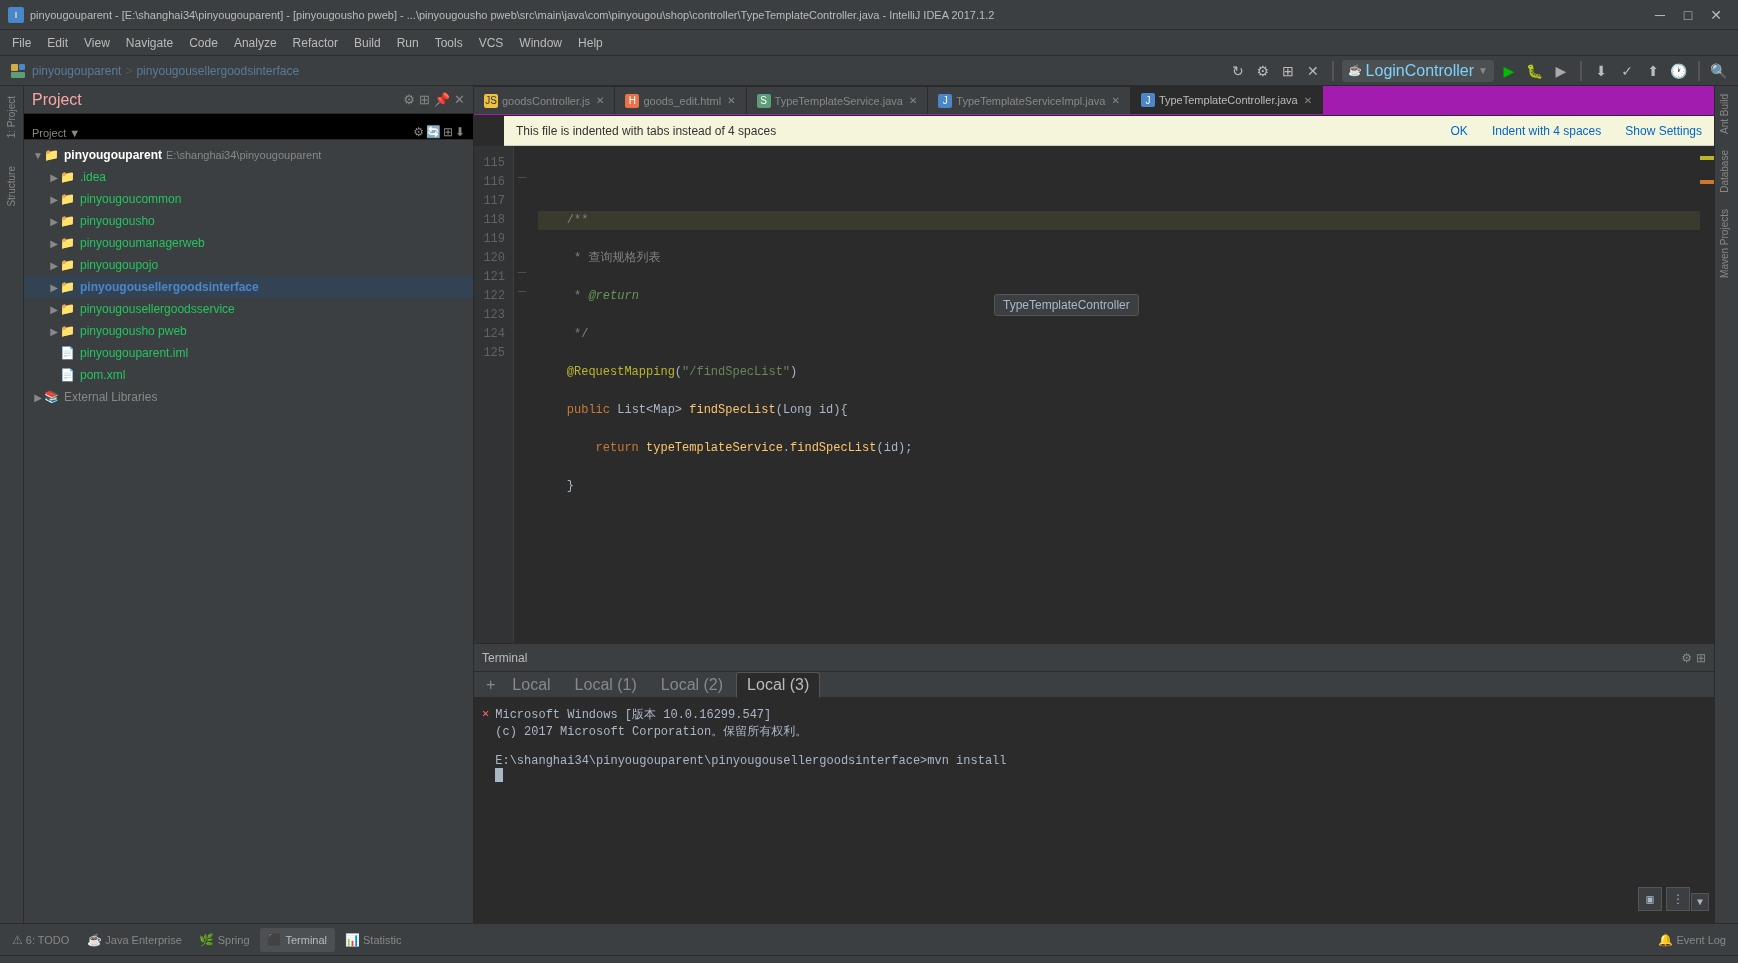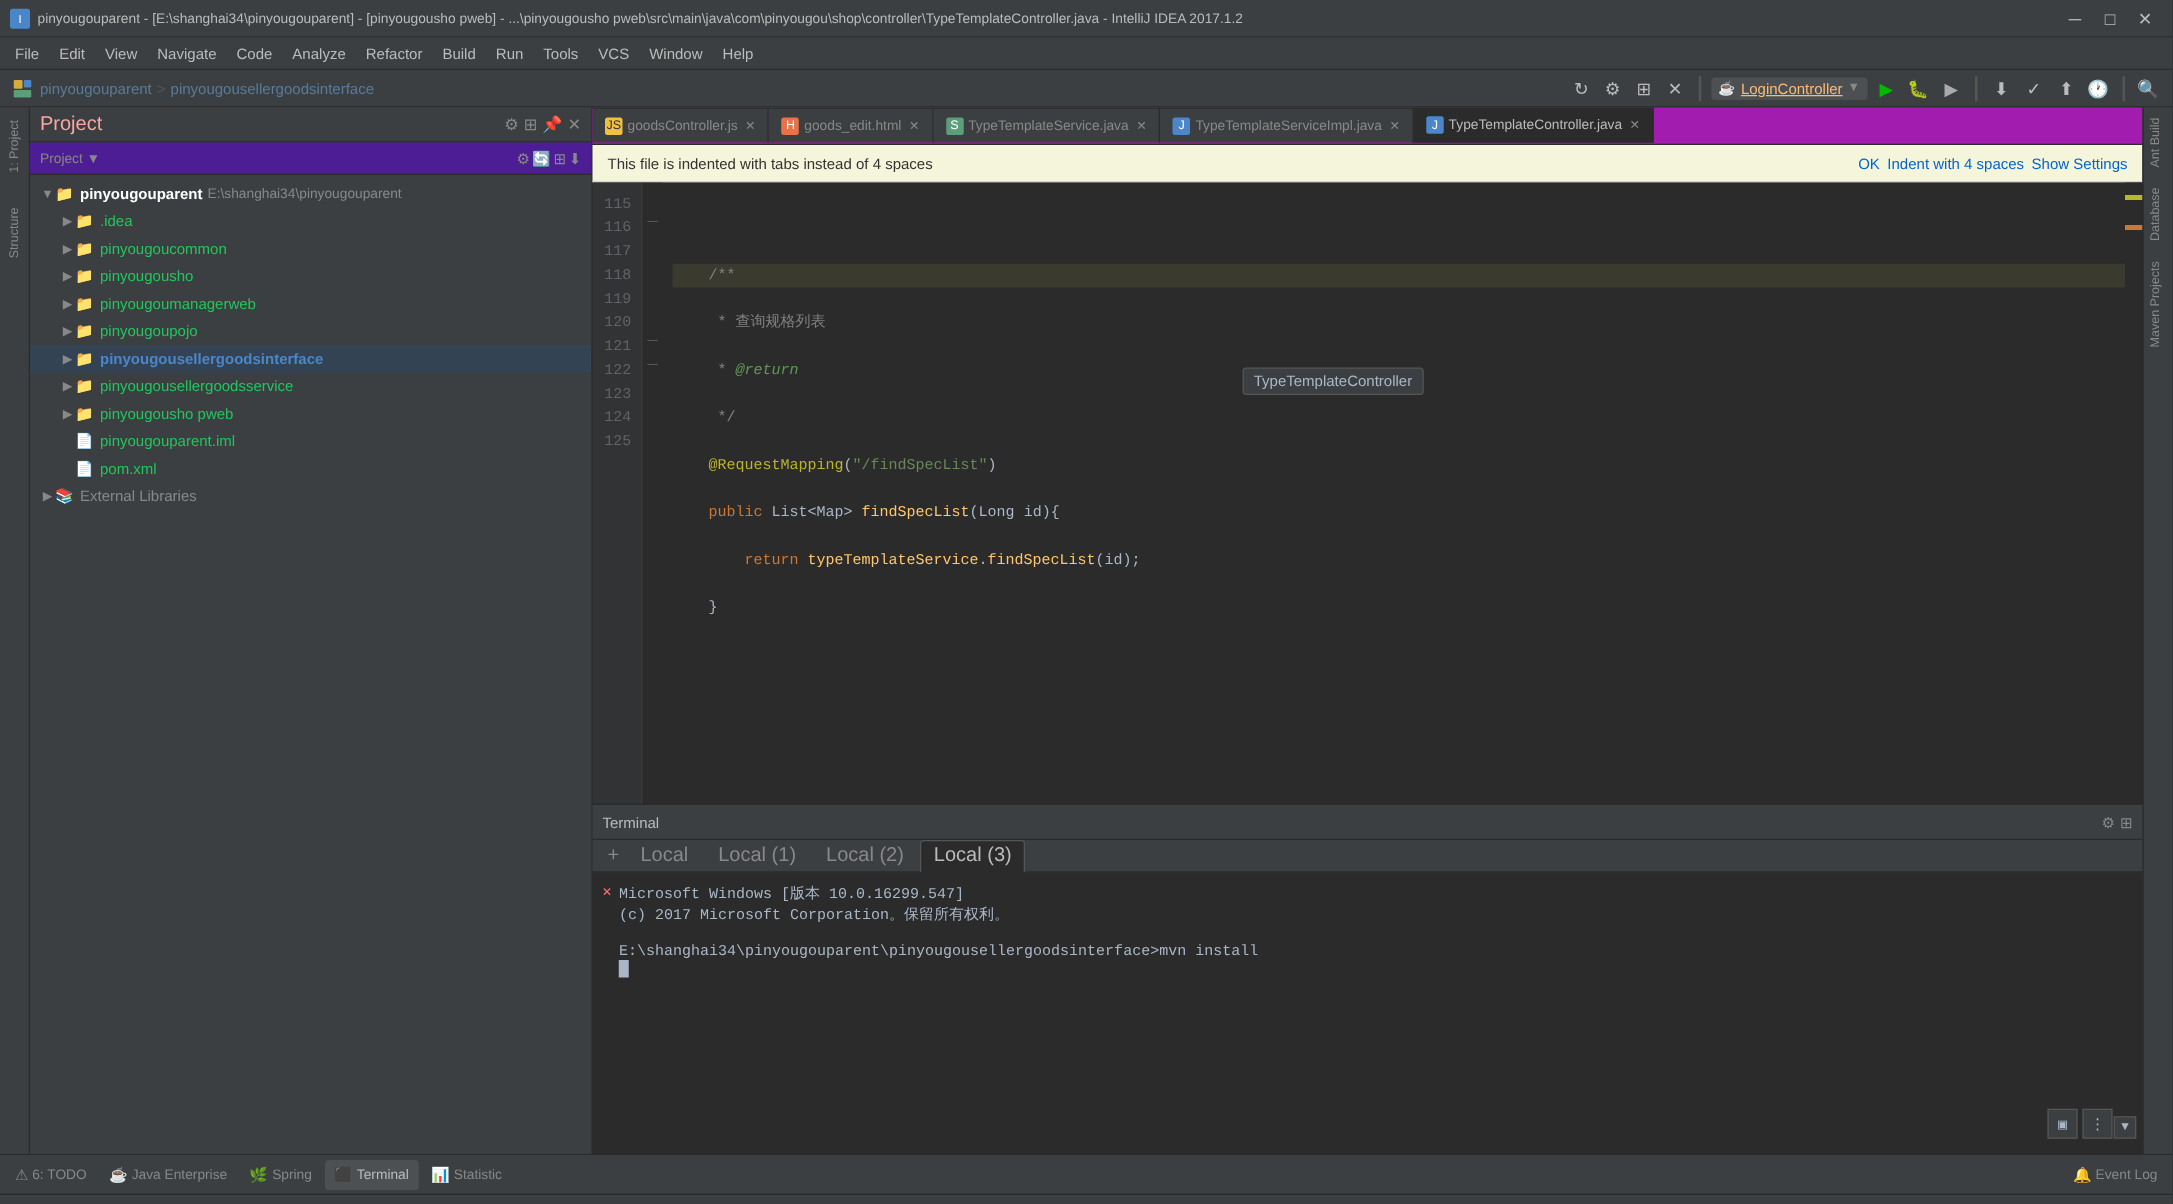--- a/index.html
+++ b/index.html
@@ -47,21 +47,21 @@
     .tab { display: flex; align-items: center; padding: 0 10px; height: 28px; border-top: 1px solid #2b2b2b; border-right: 1px solid #2b2b2b; cursor: pointer; font-size: 11px; color: #888; background: #3c3f41; white-space: nowrap; gap: 4px; min-width: 100px; }
     .tab.active { background: #2b2b2b; color: #bbbbbb; border-top: 1px solid #2b2b2b; border-bottom: 1px solid #2b2b2b; }
     .tab-icon { width: 14px; height: 14px; display: flex; align-items: center; justify-content: center; font-size: 10px; border-radius: 2px; flex-shrink: 0; }
     .tab-icon-js { background: #f0c040; color: #333; }
     .tab-icon-html { background: #e8734a; color: white; }
     .tab-icon-java-s { background: #5c9e7a; color: white; }
     .tab-icon-java { background: #4a86c8; color: white; }
     .tab-close { color: #888; font-size: 10px; margin-left: 2px; }
 
     
-    .notification-bar { background: #f5f5dc; height: 30px; display: flex; align-items: center; padding: 0 12px; gap: 6px; border-bottom: 1px solid #ccc; }
+    .notification-bar { background: #f5f5dc; height: 30px; display: flex; align-items: center; padding: 0 12px; gap: 24px; border-bottom: 1px solid #ccc; margin-left: 30px; }
     .notif-text { color: #333; font-size: 12px; flex: 1; }
     .notif-link { color: #0066cc; cursor: pointer; font-size: 12px; text-decoration: none; }
     .line-numbers { width: 40px; background: #313335; padding: 8px 0; text-align: right; color: #606366; font-size: 12px; font-family: 'Consolas', 'Courier New', monospace; line-height: 19px; padding-right: 8px; flex-shrink: 0; border-right: 1px solid #3c3f41; }
     .code-content { flex: 1; padding: 8px 0 8px 8px; font-family: 'Consolas', 'Courier New', monospace; font-size: 12px; line-height: 19px; overflow: auto; color: #a9b7c6; white-space: pre; }
 
     .code-line { display: block; min-height: 19px; }
     .code-line.highlighted { background: #3a3a2e; }
     .kw { color: #cc7832; }
     .str { color: #6a8759; }
     .cmt { color: #808080; }
@@ -155,21 +155,21 @@
     <div style="display:flex;align-items:center;gap:3px;">
       <div class="toolbar-btn" title="Sync">↻</div>
       <div class="toolbar-btn" title="Settings">⚙</div>
       <div class="toolbar-btn" title="Expand">⊞</div>
       <div class="toolbar-btn" title="Close">✕</div>
     </div>
     <div style="width:2px;height:20px;background:#555;margin:0 4px;"></div>
 
     <div style="display:flex;align-items:center;gap:4px;background:#4c5052;border-radius:3px;padding:2px 6px;cursor:pointer;">
       <span style="color:#4a86c8;font-size:11px;">☕</span>
-      <span style="color:#fdba74;font-size:12px;text-decoration:underline;">LoginController</span>
+      <span style="color:#7dd3fc;font-size:16px;">LoginController</span>
       <span style="color:#888;font-size:10px;">▼</span>
     </div>
     <div class="toolbar-btn" style="color:#00bb00;">▶</div>
     <div class="toolbar-btn" style="color:#4a86c8;">🐛</div>
     <div class="toolbar-btn" style="color:#aaa;">▶</div>
     <div style="width:2px;height:20px;background:#555;margin:0 4px;"></div>
     <div class="toolbar-btn">⬇</div>
     <div class="toolbar-btn">✓</div>
     <div class="toolbar-btn">⬆</div>
     <div class="toolbar-btn">🕐</div>
@@ -187,21 +187,21 @@
 
   <div class="project-panel">
     <div class="panel-header">
       <span class="panel-title">Project</span>
       <span class="panel-icon">⚙</span>
       <span class="panel-icon">⊞</span>
       <span class="panel-icon">📌</span>
       <span class="panel-icon">✕</span>
     </div>
 
-    <div style="height:26px;background:#4c1d95;display:flex;align-items:center;padding:0 8px;gap:2px;border-bottom:1px solid #2b2b2b;">
+    <div style="height:26px;background:#000000;display:flex;align-items:flex-end;padding:0 8px;gap:2px;border-bottom:1px solid #2b2b2b;">
       <span style="color:#888;font-size:11px;flex:1;">Project ▼</span>
       <span style="color:#888;cursor:pointer;font-size:12px;">⚙</span>
       <span style="color:#888;cursor:pointer;font-size:12px;">🔄</span>
       <span style="color:#888;cursor:pointer;font-size:12px;">⊞</span>
       <span style="color:#888;cursor:pointer;font-size:12px;">⬇</span>
     </div>
 
     <div class="file-tree">
 
       <div class="tree-item">

